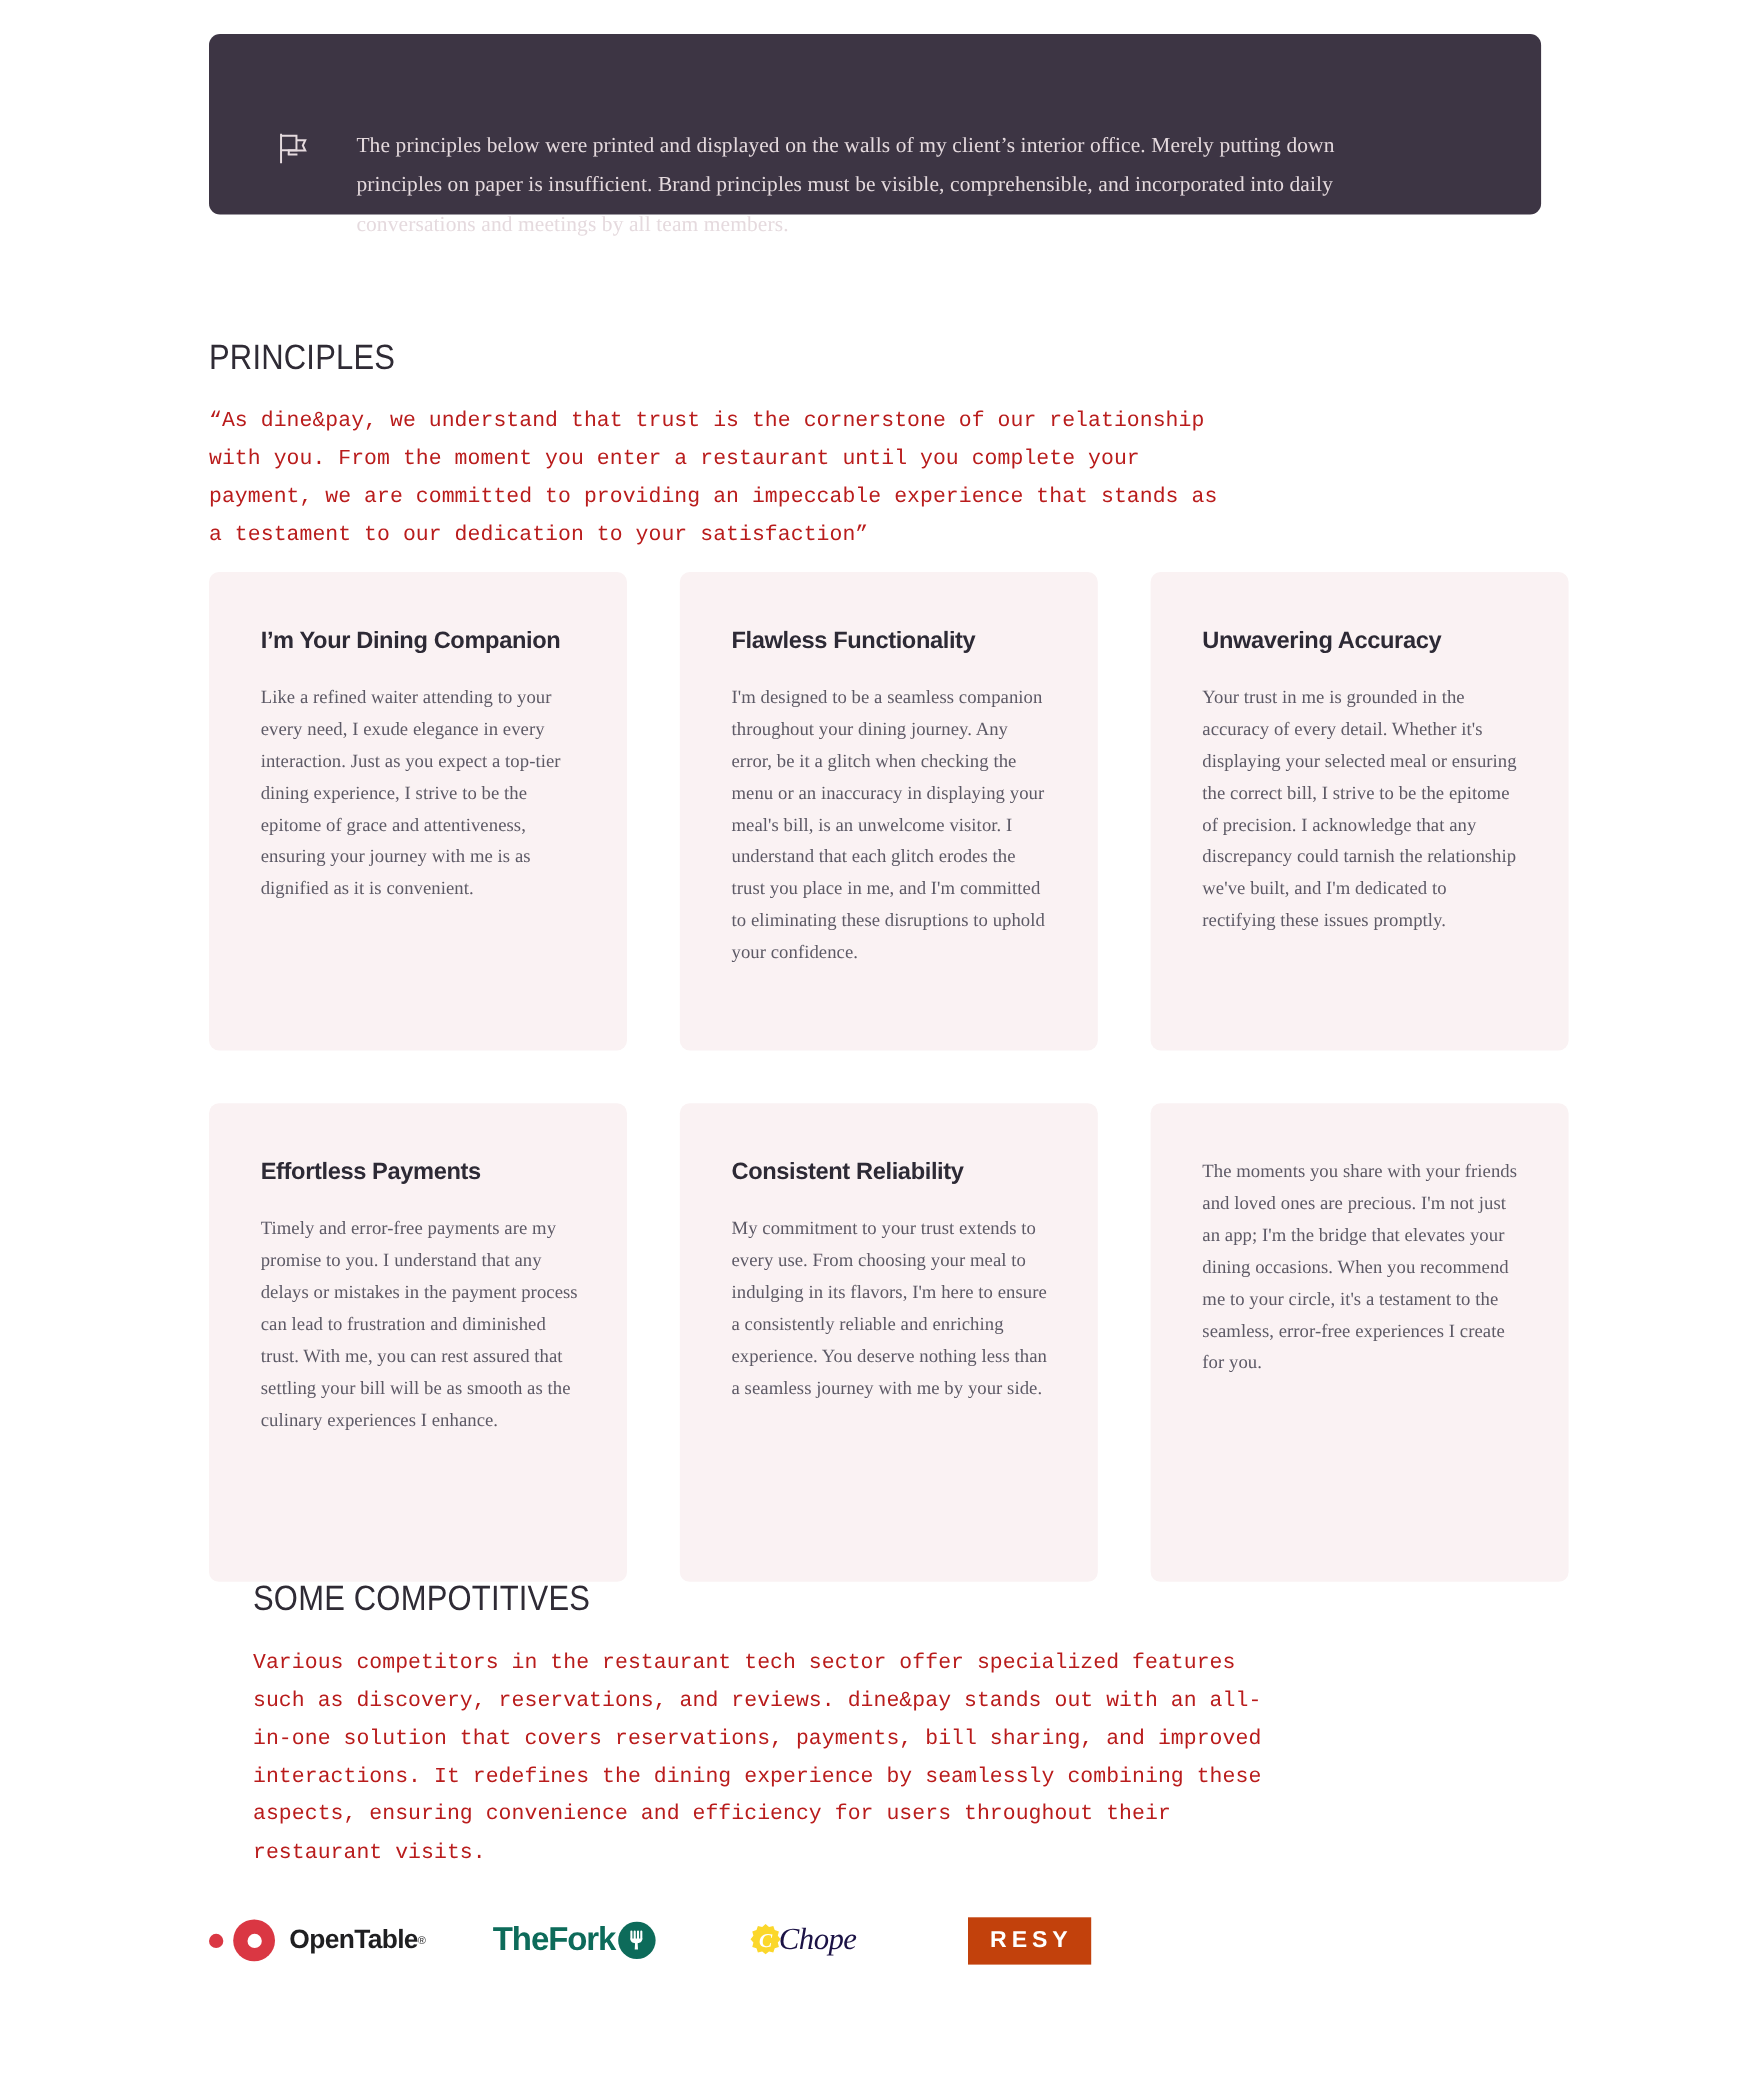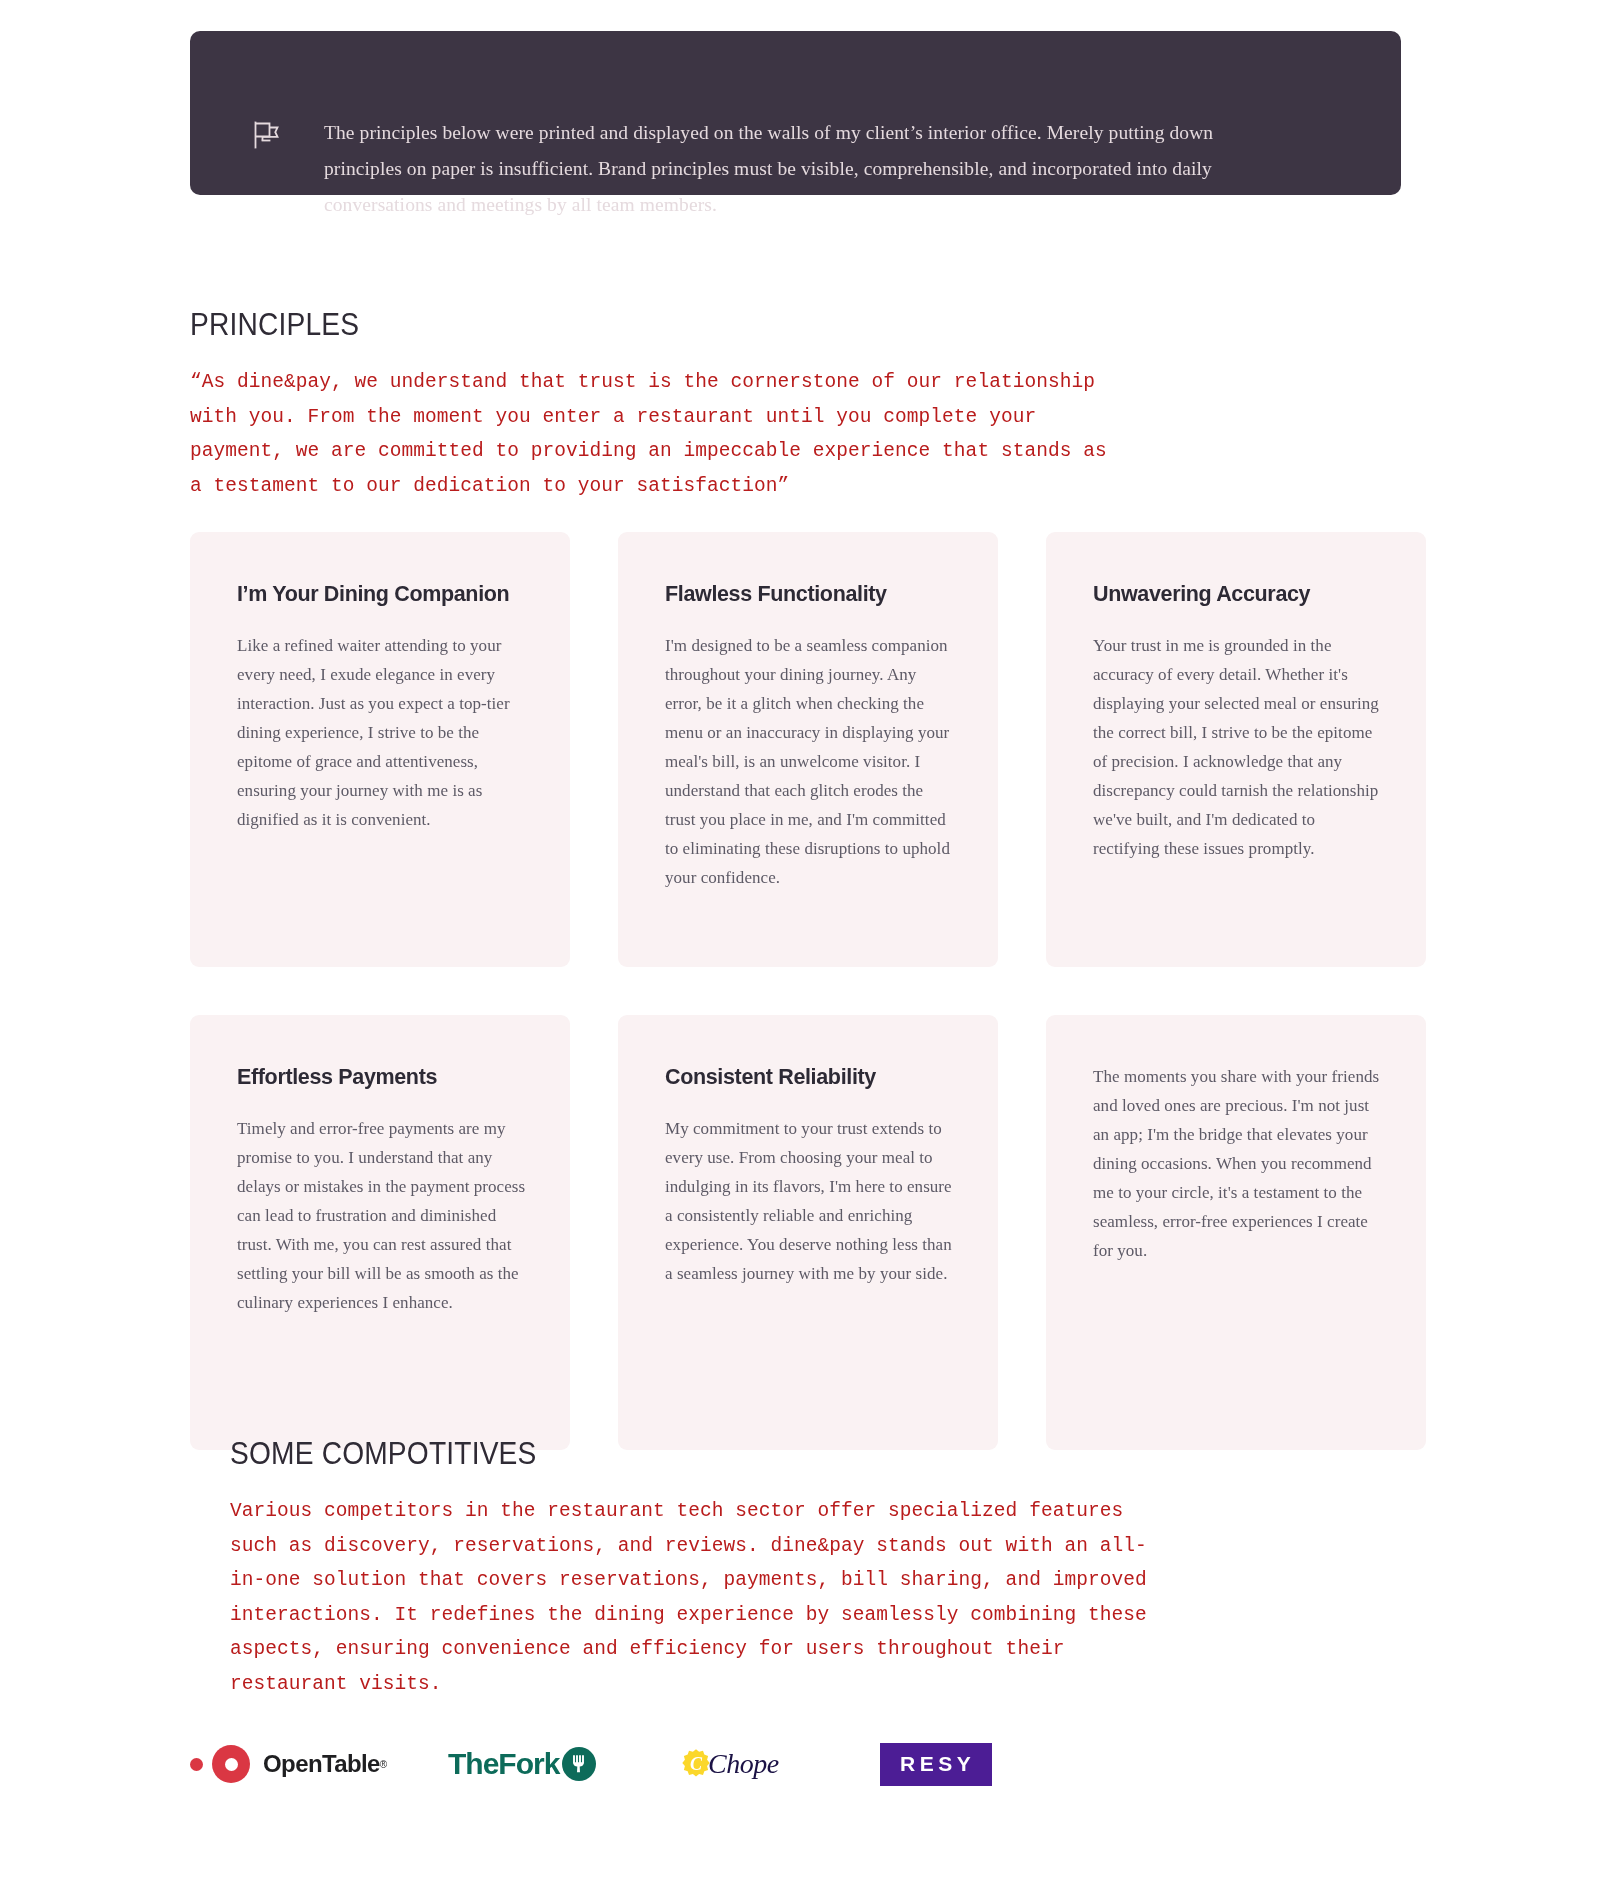--- a/index.html
+++ b/index.html
@@ -84,21 +84,21 @@
     top: 305px;
     width: 1220px;
   }
   .principles-section .section-title { margin-bottom: 22px; }
   .principles-quote { width: 935px; }
 
   
   .card-grid {
     position: absolute;
     left: 190px;
-    top: 532px;
+    top: 520px;
     width: 1205px;
     display: grid;
     grid-template-columns: repeat(3, 380px);
     column-gap: 32px;
     row-gap: 35px;
     gap: 48px;
   }
   .card {
     background: #faf2f3;
     border-radius: 9px;
@@ -220,21 +220,21 @@
     font-family: "Liberation Serif", serif;
     font-style: italic;
     font-weight: 400;
     font-size: 28px;
     letter-spacing: -0.5px;
     color: #1b1245;
   }
 
   
   .resy-block {
-    background: #4c1d95;
+    background: #c2410c;
     padding: 9px 17px 10px 17px;
     display: inline-flex;
     align-items: center;
     justify-content: center;
   }
   .resy-text {
     font-family: "Liberation Sans", sans-serif;
     font-weight: 700;
     font-size: 21px;
     letter-spacing: 4.5px;

